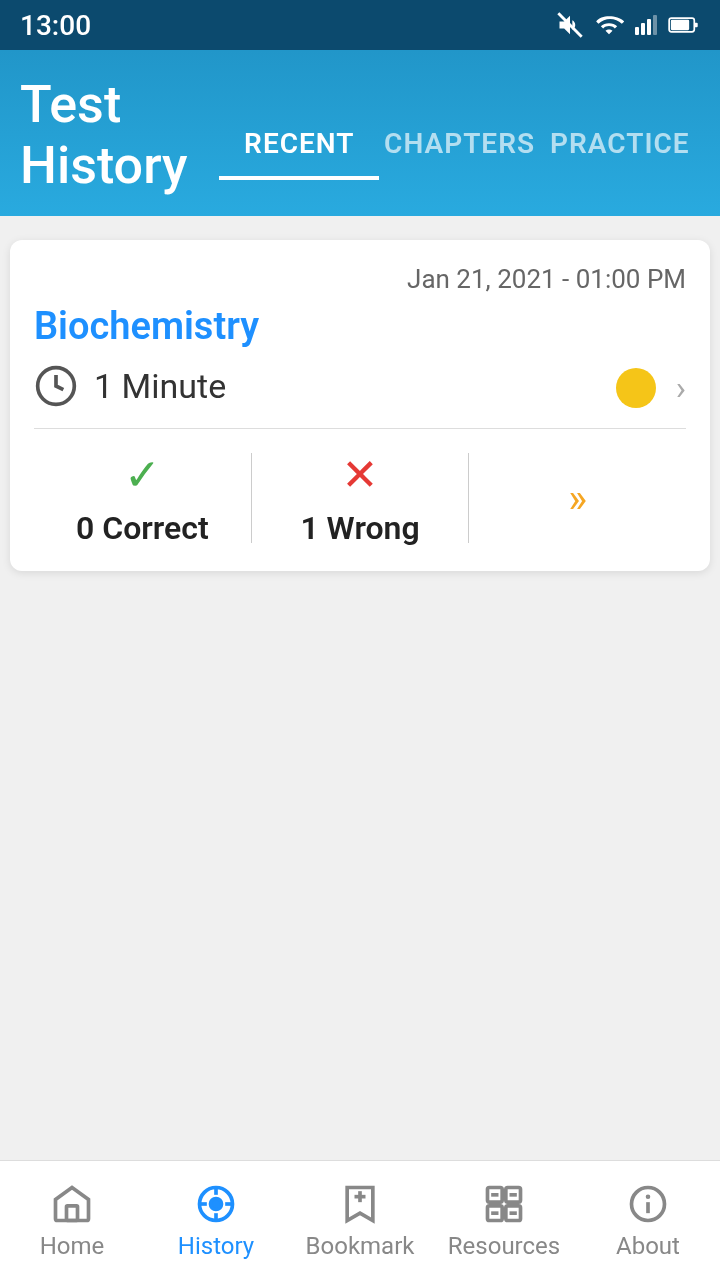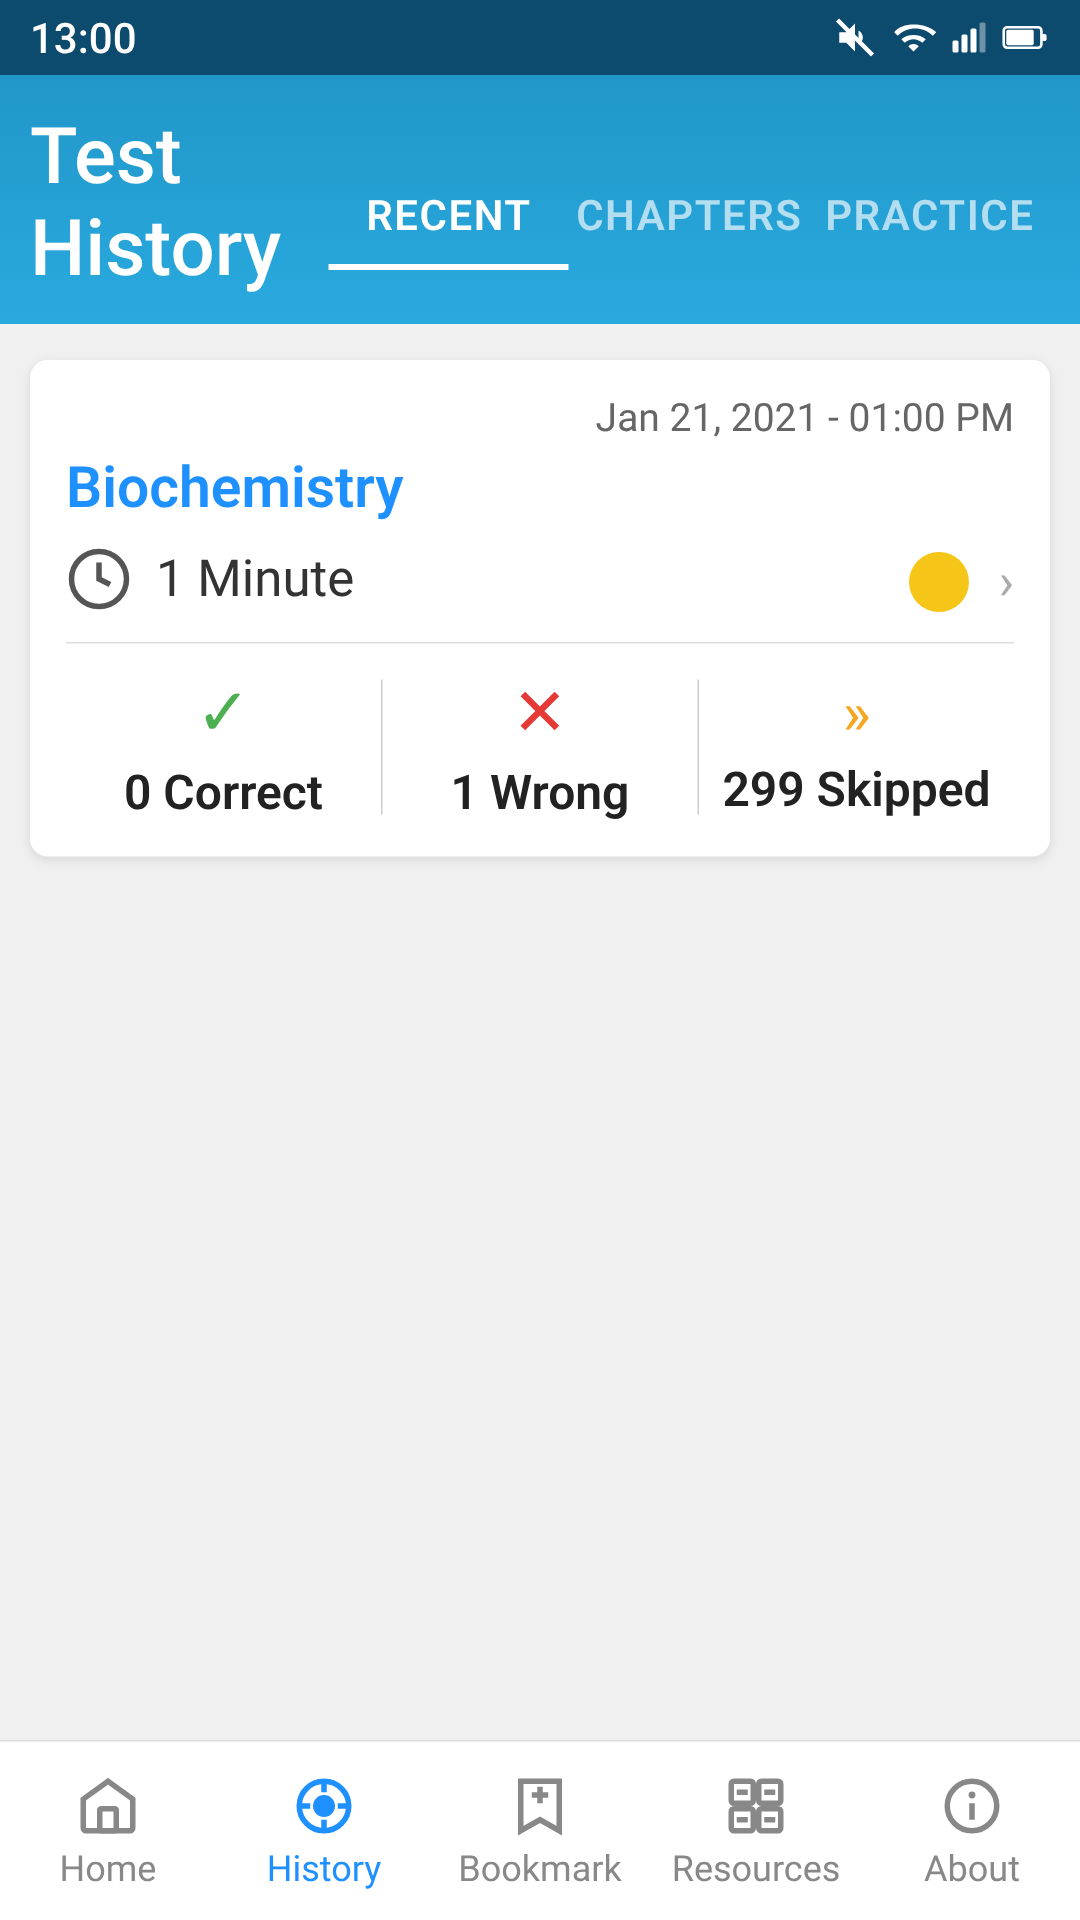--- a/index.html
+++ b/index.html
@@ -68,21 +68,21 @@
     }
     .tab.active {
       color: white;
       border-bottom: 4px solid white;
     }
 
     
     .content {
       flex: 1;
       background: #f0f0f0;
-      padding: 24px 20px;
+      padding: 24px 10px;
     }
 
     
     .card {
       background: white;
       border-radius: 12px;
       padding: 24px;
       box-shadow: 0 2px 8px rgba(0,0,0,0.1);
     }
     .card-date {
@@ -279,21 +279,20 @@
       <div class="stat-divider"></div>
 
       <div class="stat-item">
         <span class="stat-icon wrong">✕</span>
         <span class="stat-label">1 Wrong</span>
       </div>
       <div class="stat-divider"></div>
 
       <div class="stat-item">
         <span class="stat-icon skipped">»</span>
-        <span class="stat-label">299 Skipped</span>
       </div>
     </div>
   </div>
 </div>
 
 <div class="bottom-nav">
 
   <div class="nav-item">
     <svg width="44" height="44" viewBox="0 0 24 24" fill="none" stroke="#888" stroke-width="2">
       <path d="M3 9.5L12 3l9 6.5V20a1 1 0 01-1 1H4a1 1 0 01-1-1V9.5z"></path>

